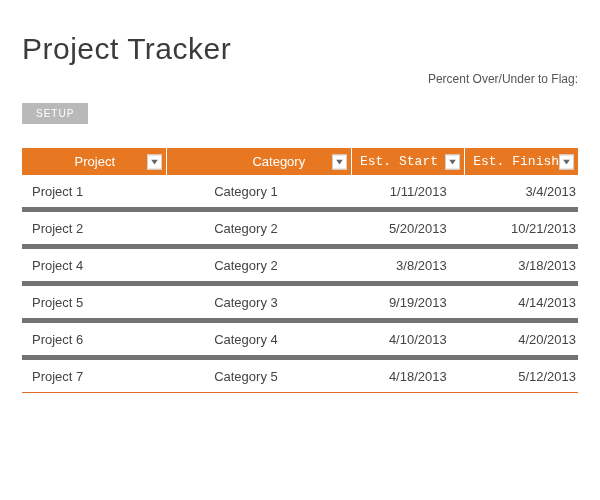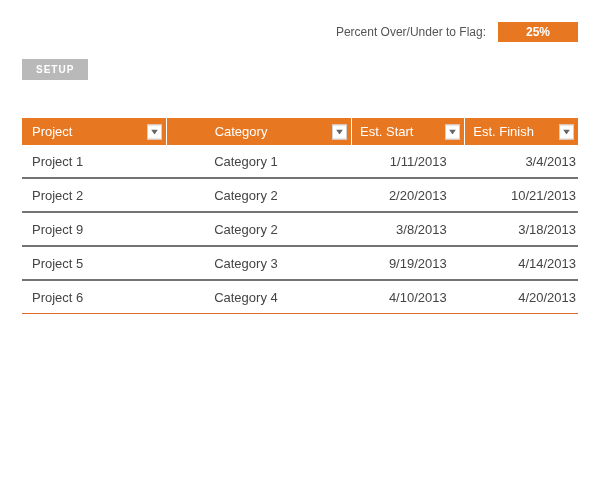--- a/index.html
+++ b/index.html
@@ -38,38 +38,38 @@
     font-weight: 700;
     padding: 3px 0;
     width: 80px;
     text-align: center;
     font-size: 12px;
   }
   .setup-btn {
     background: #b9b9b9;
     color: #fff;
     font-size: 10px;
-    font-weight: 700;
+    font-weight: 400;
     letter-spacing: 1px;
     padding: 5px 14px;
     border: none;
     display: inline-block;
-    margin-bottom: 38px;
+    margin-bottom: 24px;
     cursor: pointer;
   }
   table {
     width: 100%;
     border-collapse: collapse;
     font-size: 13px;
   }
   thead th {
     background: #e87722;
     color: #fff;
     font-weight: 400;
-    text-align: left;
+    text-align: center;
     padding: 6px 8px;
     position: relative;
     border-right: 1px solid rgba(255,255,255,0.15);
   }
   thead th:last-child { border-right: none; }
   .filter-btn {
     position: absolute;
     right: 4px;
     top: 50%;
     transform: translateY(-50%);
@@ -78,39 +78,39 @@
     background: #fff;
     border: 1px solid #d0d0d0;
     display: flex;
     align-items: center;
     justify-content: center;
     cursor: pointer;
   }
   .filter-btn svg { display:block; }
   tbody td {
     padding: 9px 8px 8px 8px;
-    border-bottom: 2px solid #737373;
+    border-bottom: 5px solid #737373;
     color: #444;
     font-size: 13px;
   }
   tbody tr:last-child td { border-bottom: 1px solid #e36a2a; }
   .col-project { width: 140px; padding-left:10px;}
   .col-category { width: 180px; padding-left: 48px; }
   .col-start { width: 110px; text-align: right; padding-right:18px;}
   .col-finish { width: 110px; text-align: right; padding-right:2px;}
-  thead .col-start, thead .col-finish { text-align:left; }
+  thead .col-start, thead .col-finish { text-align:left;font-family:Liberation Mono, monospace; }
 </style>
 </head>
 <body>
 
 <div class="page">
+  <h1 class="title">Project Tracker</h1>
 
   <div class="flag-row">
     <span>Percent Over/Under to Flag:</span>
-    <span class="flag-badge">25%</span>
   </div>
 
   <button class="setup-btn">SETUP</button>
 
   <table>
     <thead>
       <tr>
         <th class="col-project">
           <span class="th-label">Project</span>
           <span class="filter-btn">
@@ -148,36 +148,42 @@
     <tbody>
         <tr>
           <td class="col-project">Project 1</td>
           <td class="col-category">Category 1</td>
           <td class="col-start">1/11/2013</td>
           <td class="col-finish">3/4/2013</td>
         </tr>
         <tr>
           <td class="col-project">Project 2</td>
           <td class="col-category">Category 2</td>
-          <td class="col-start">2/20/2013</td>
+          <td class="col-start">5/20/2013</td>
           <td class="col-finish">10/21/2013</td>
         </tr>
         <tr>
-          <td class="col-project">Project 9</td>
+          <td class="col-project">Project 4</td>
           <td class="col-category">Category 2</td>
           <td class="col-start">3/8/2013</td>
           <td class="col-finish">3/18/2013</td>
         </tr>
         <tr>
           <td class="col-project">Project 5</td>
           <td class="col-category">Category 3</td>
           <td class="col-start">9/19/2013</td>
           <td class="col-finish">4/14/2013</td>
         </tr>
         <tr>
           <td class="col-project">Project 6</td>
           <td class="col-category">Category 4</td>
           <td class="col-start">4/10/2013</td>
           <td class="col-finish">4/20/2013</td>
         </tr>
+        <tr>
+          <td class="col-project">Project 7</td>
+          <td class="col-category">Category 5</td>
+          <td class="col-start">4/18/2013</td>
+          <td class="col-finish">5/12/2013</td>
+        </tr>
       </tbody>
   </table>
 </div>
 
 </body></html>

